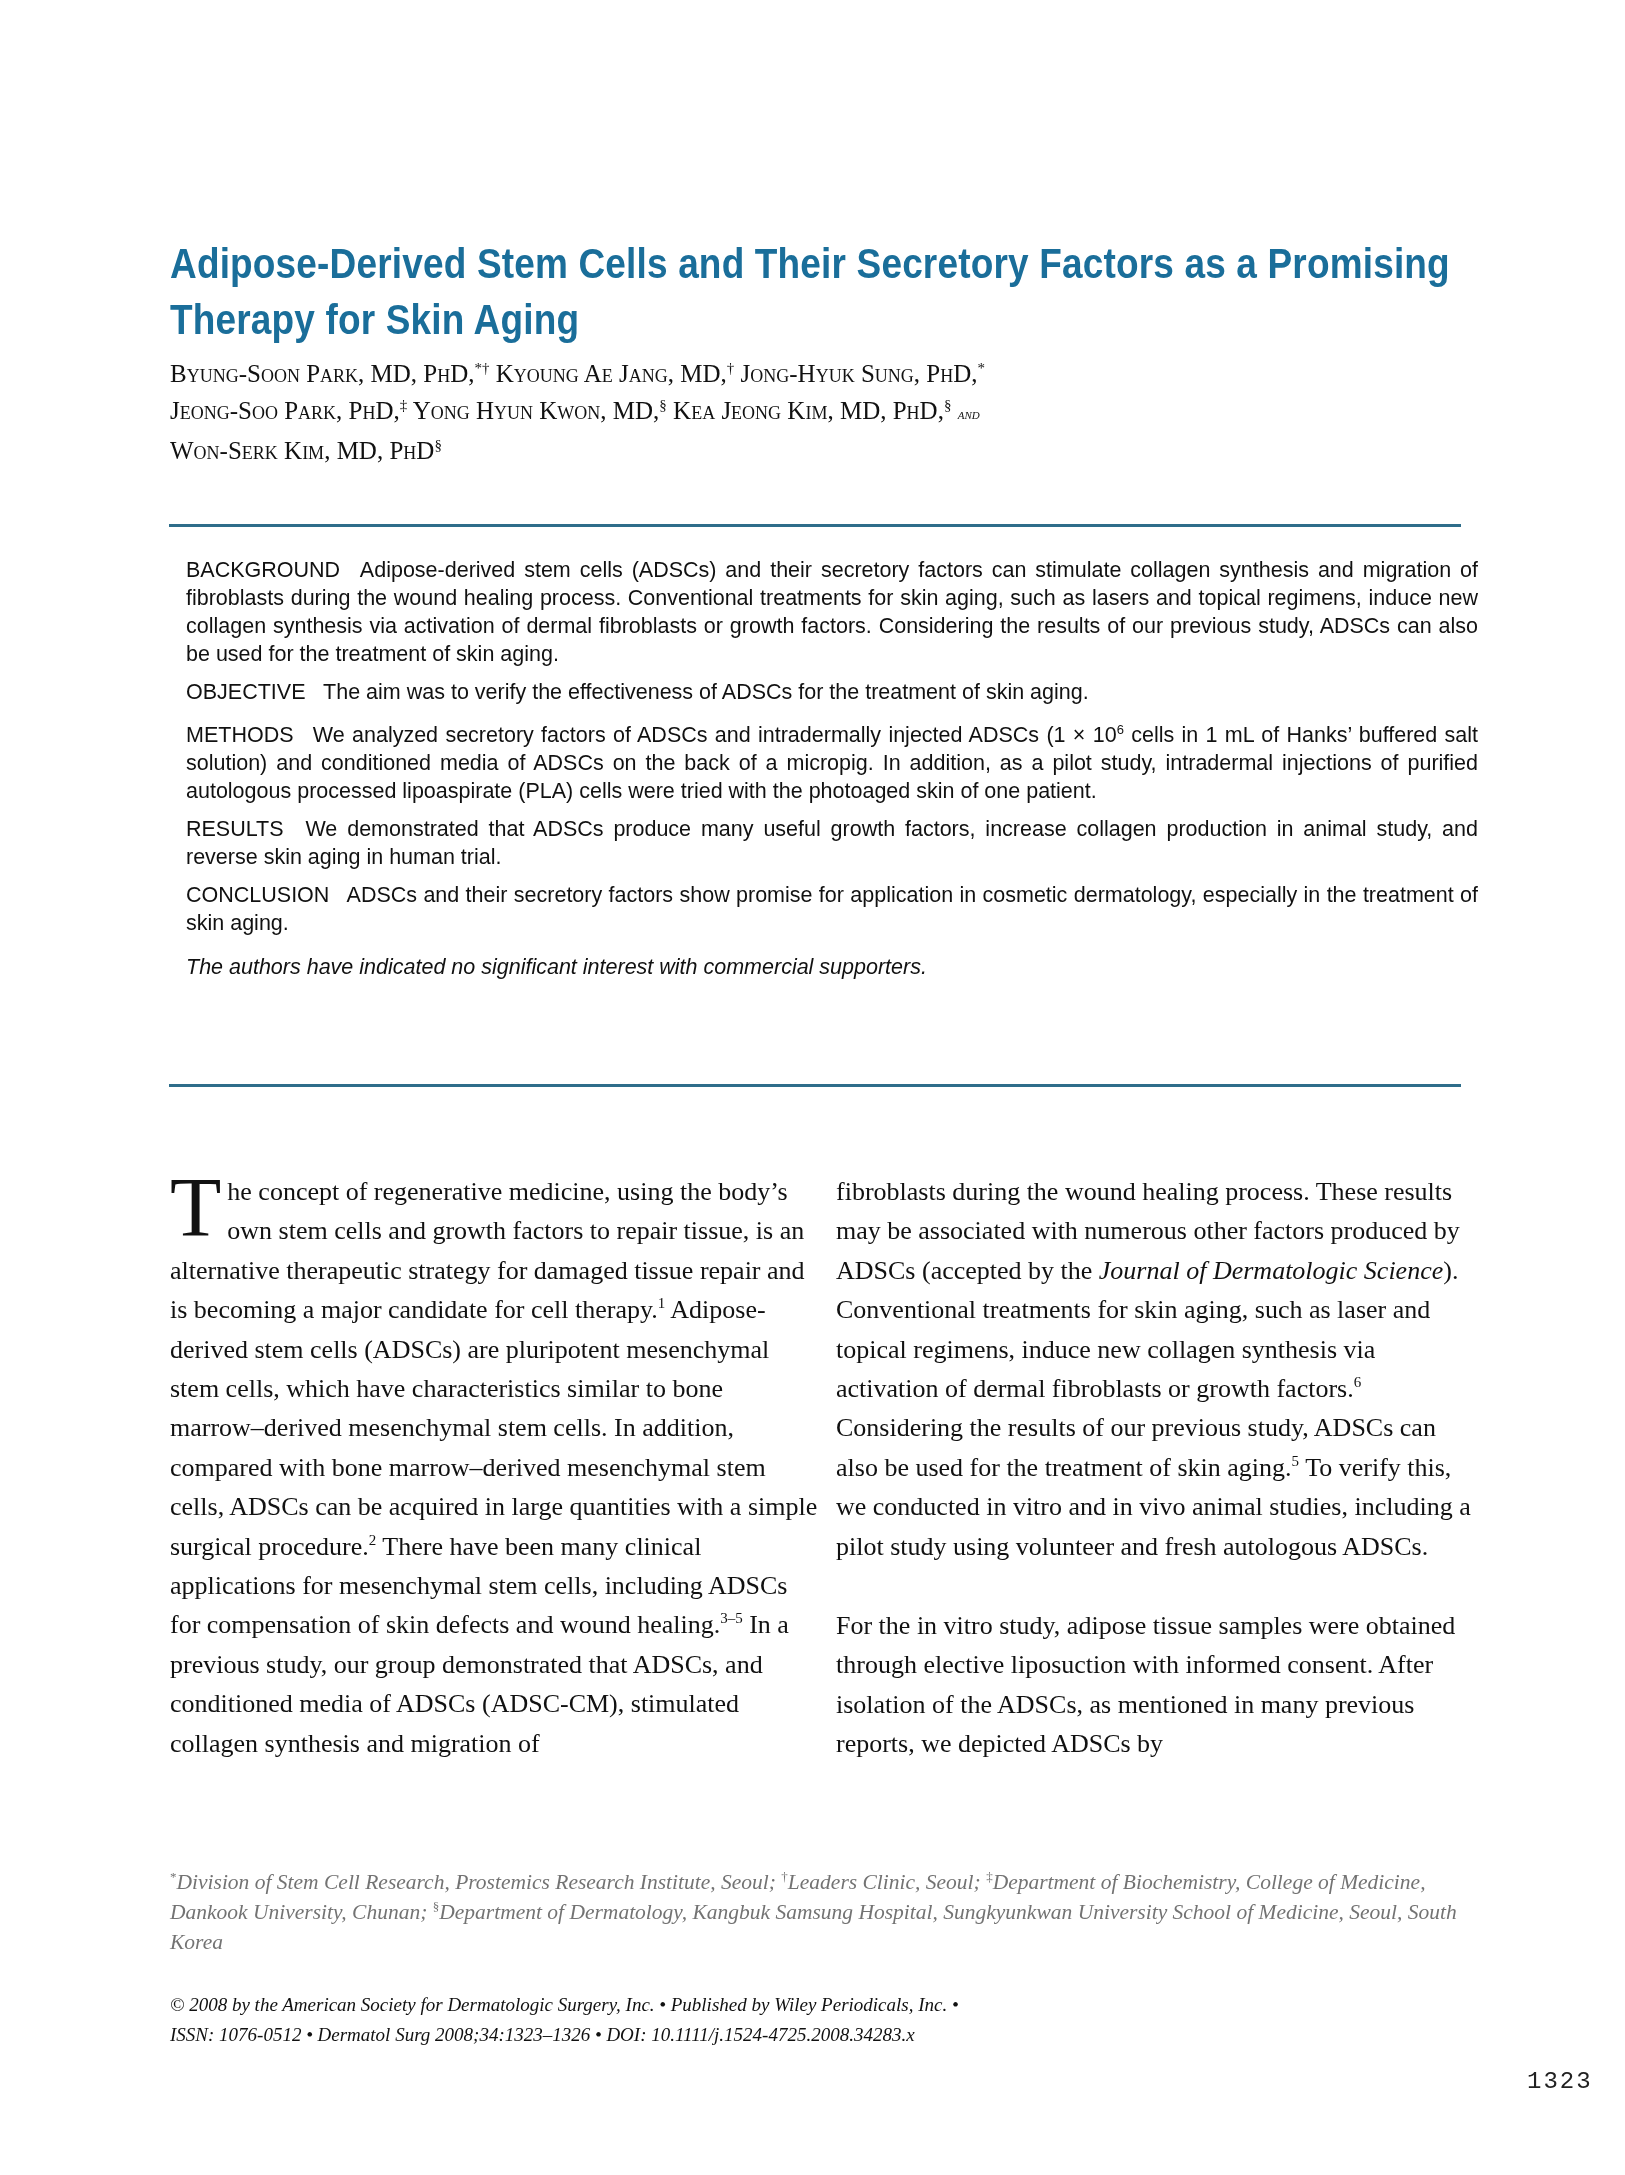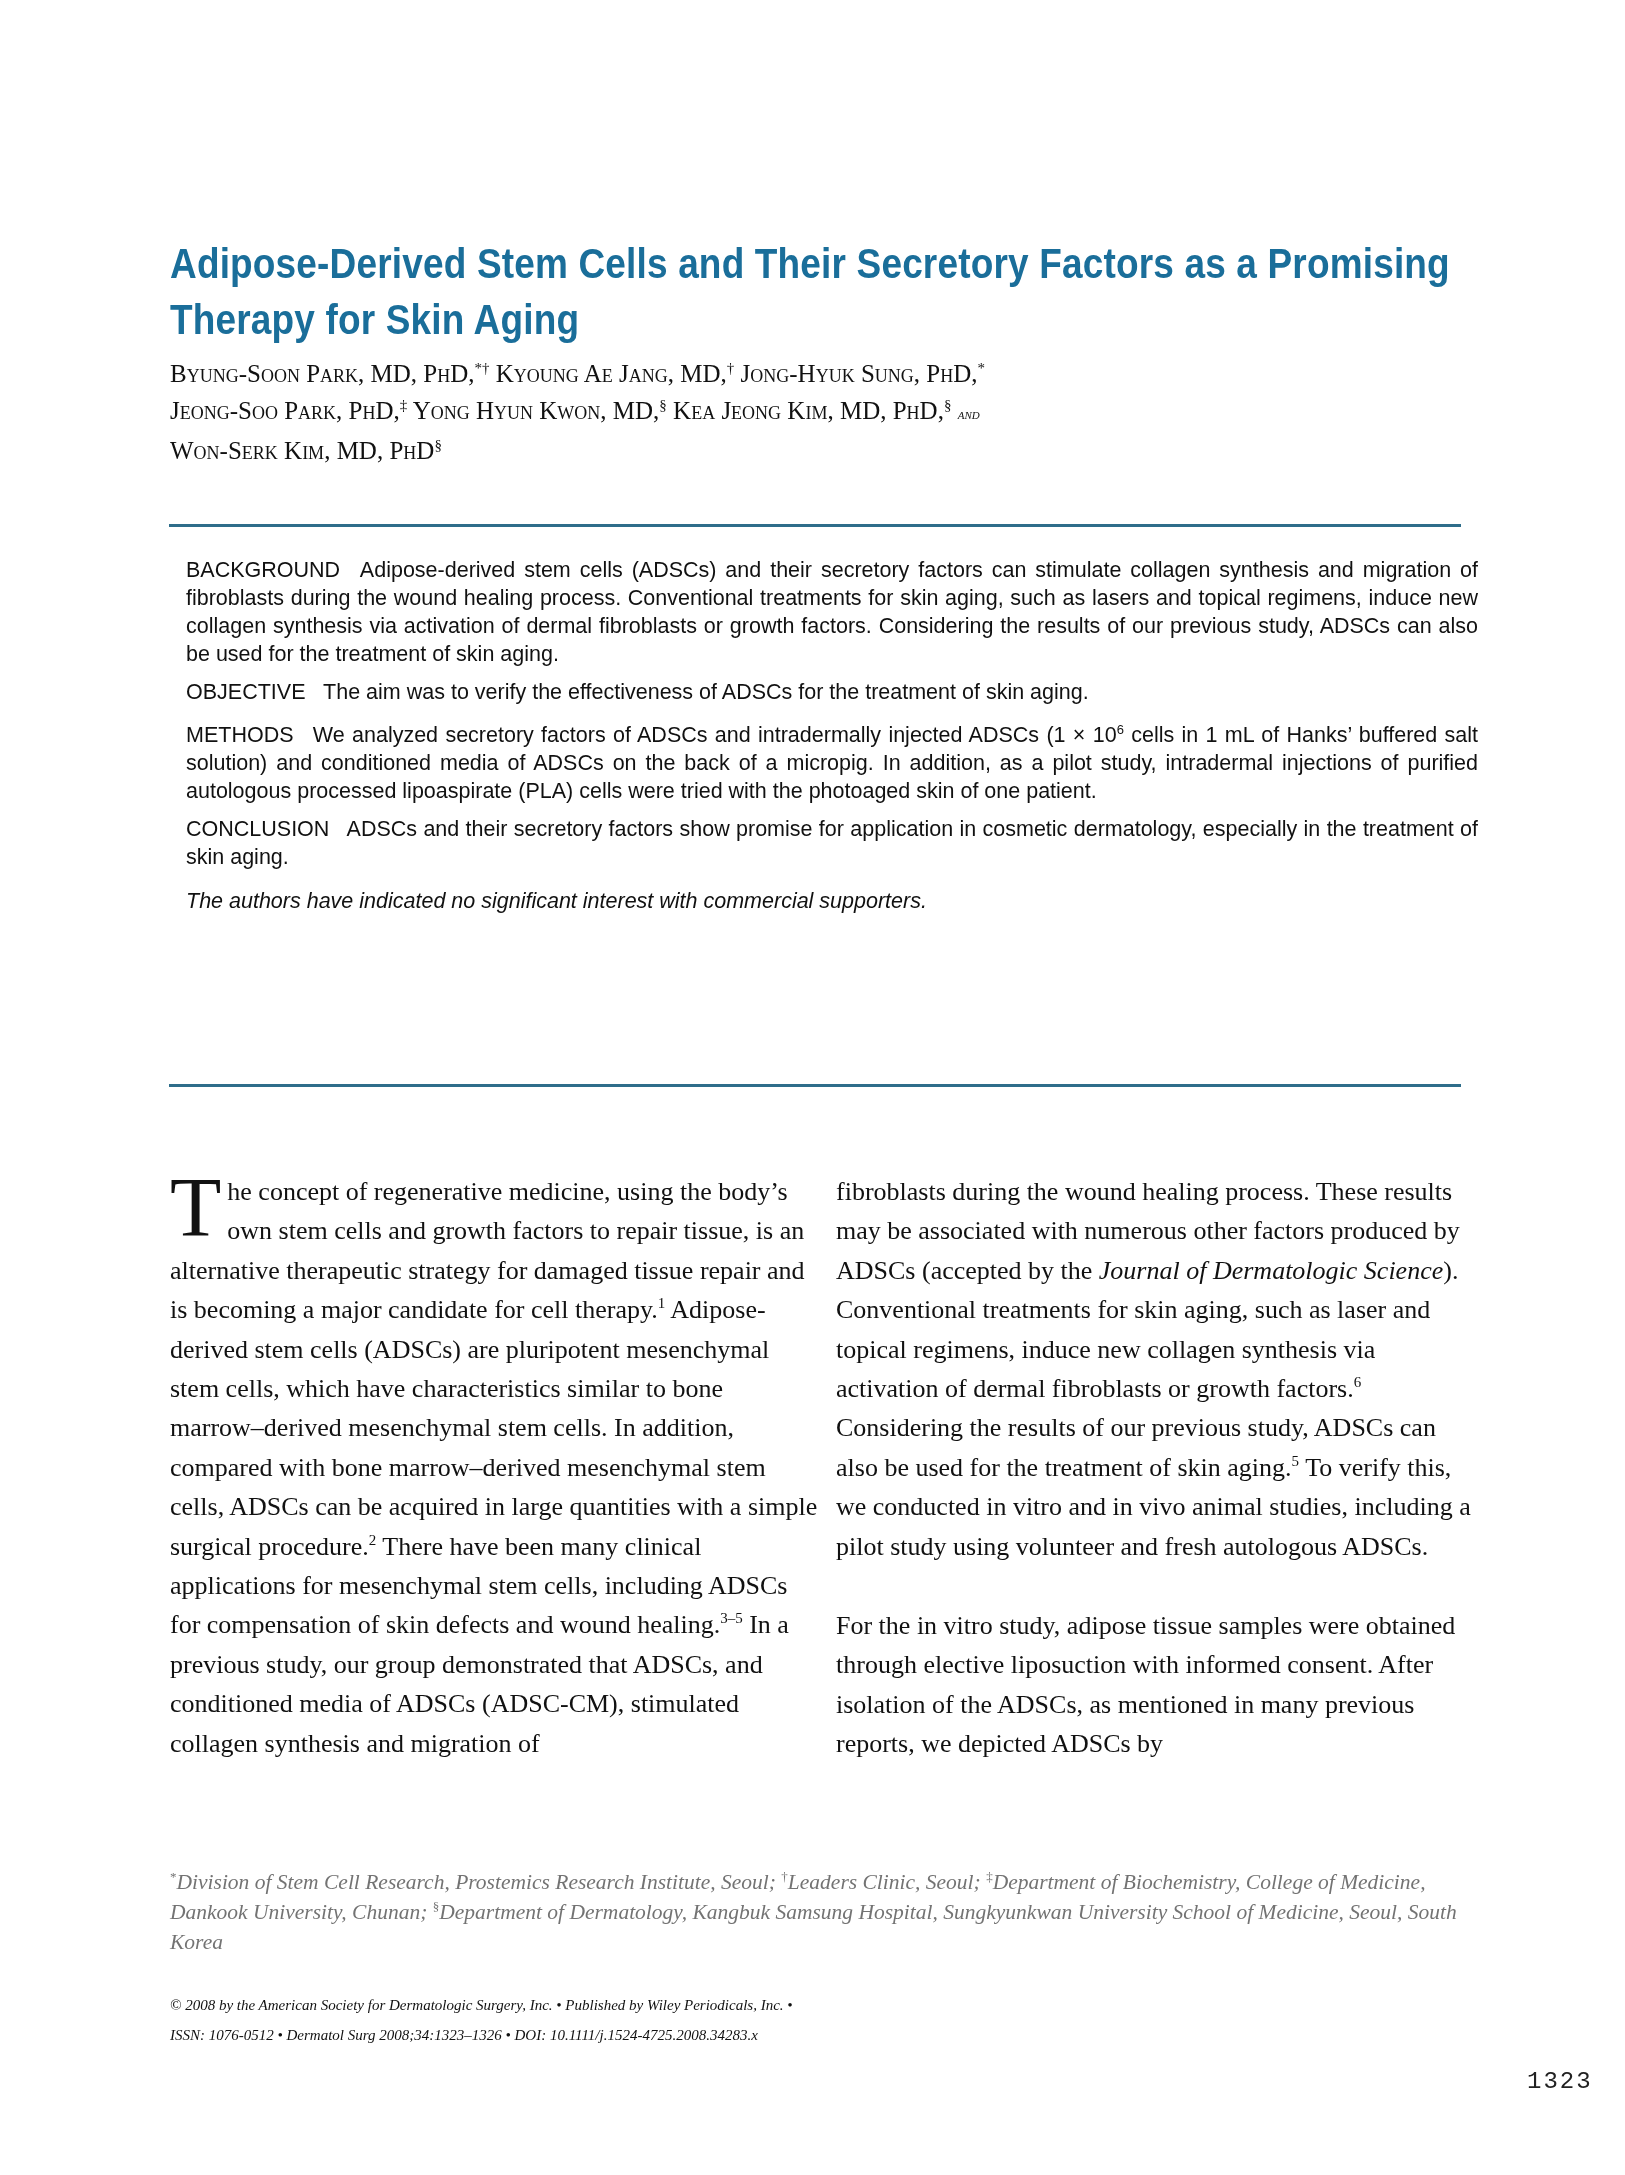--- a/index.html
+++ b/index.html
@@ -38,21 +38,21 @@
     float:left; font-size:84px; line-height:64px; margin:4px 6px 0 0; font-weight:normal;
   }
   .col .gap { height:40px; }
   .affil {
     position:absolute; left:170px; top:1867px; width:1300px;
     font-family:"Liberation Serif", serif; font-style:italic; font-size:21.5px; line-height:30px; color:#737373;
   }
   .affil sup { font-size:13px; line-height:0; font-style:normal; }
   .copyright {
     position:absolute; left:170px; top:1990px; width:1300px;
-    font-family:"Liberation Serif", serif; font-style:italic; font-size:15px; line-height:30px; color:#111;
+    font-family:"Liberation Serif", serif; font-style:italic; font-size:19px; line-height:30px; color:#111;
   }
   .pagenum {
     position:absolute; left:1506px; top:2068px;
     font-family:Liberation Mono, monospace; font-size:24px; letter-spacing:2px; color:#222;margin-left:21px;
   }
 </style>
 </head>
 <body>
 
 <h1 class="title">Adipose-Derived Stem Cells and Their Secretory Factors as a Promising Therapy for Skin Aging</h1>
@@ -77,20 +77,24 @@
   </p>
   <p>
     <span class="lbl">OBJECTIVE</span>
     <span>The aim was to verify the effectiveness of ADSCs for the treatment of skin aging.</span>
   </p>
   <p>
     <span class="lbl">METHODS</span>
     <span>We analyzed secretory factors of ADSCs and intradermally injected ADSCs (1 × 10</span><sup style="font-size:13px;">6</sup><span> cells in 1 mL of Hanks’ buffered salt solution) and conditioned media of ADSCs on the back of a micropig. In addition, as a pilot study, intradermal injections of purified autologous processed lipoaspirate (PLA) cells were tried with the photoaged skin of one patient.</span>
   </p>
   <p>
+    <span class="lbl">RESULTS</span>
+    <span>We demonstrated that ADSCs produce many useful growth factors, increase collagen production in animal study, and reverse skin aging in human trial.</span>
+  </p>
+  <p>
     <span class="lbl">CONCLUSION</span>
     <span>ADSCs and their secretory factors show promise for application in cosmetic dermatology, especially in the treatment of skin aging.</span>
   </p>
   <p class="note">The authors have indicated no significant interest with commercial supporters.</p>
 </div>
 
 <div class="rule" style="top:1084px;"></div>
 
 <div class="col col-left">
   <p>

